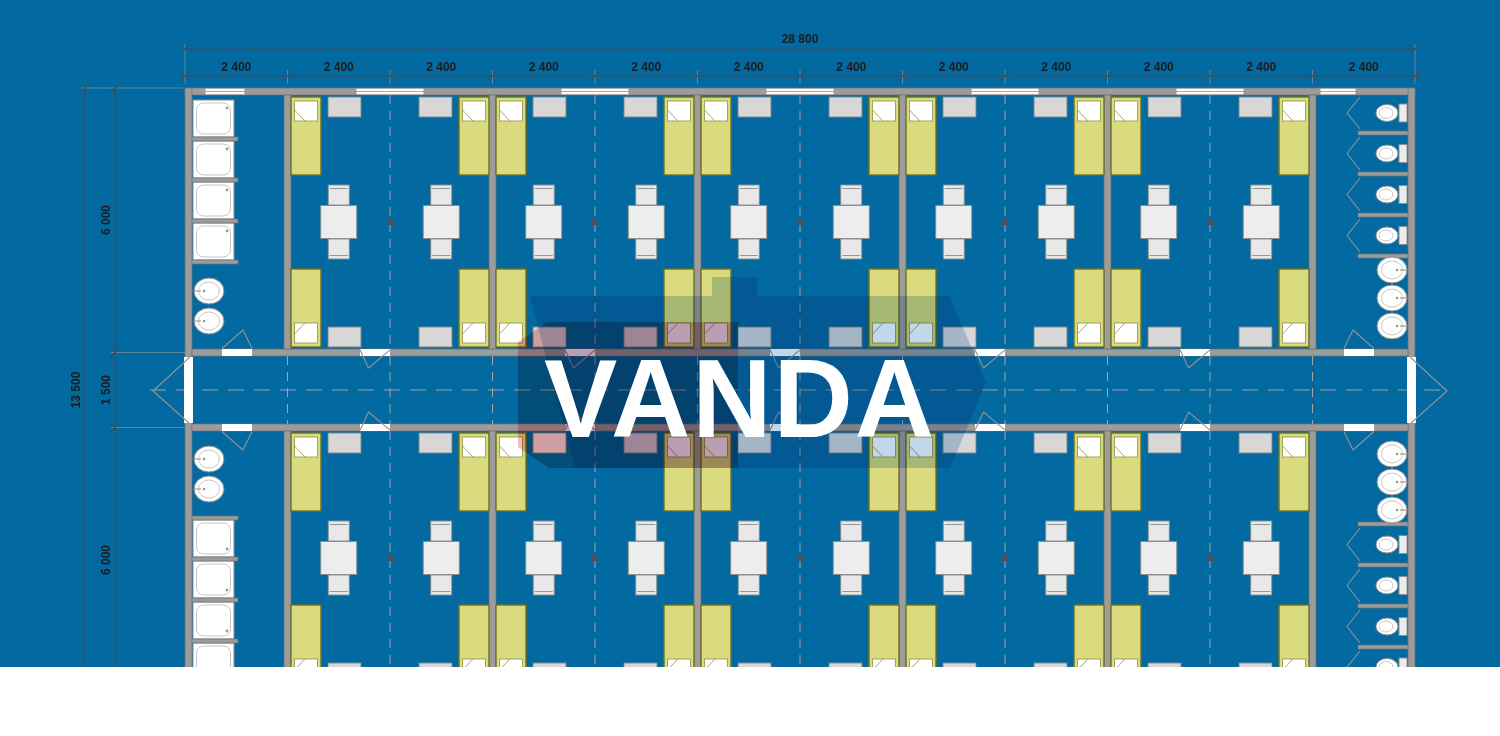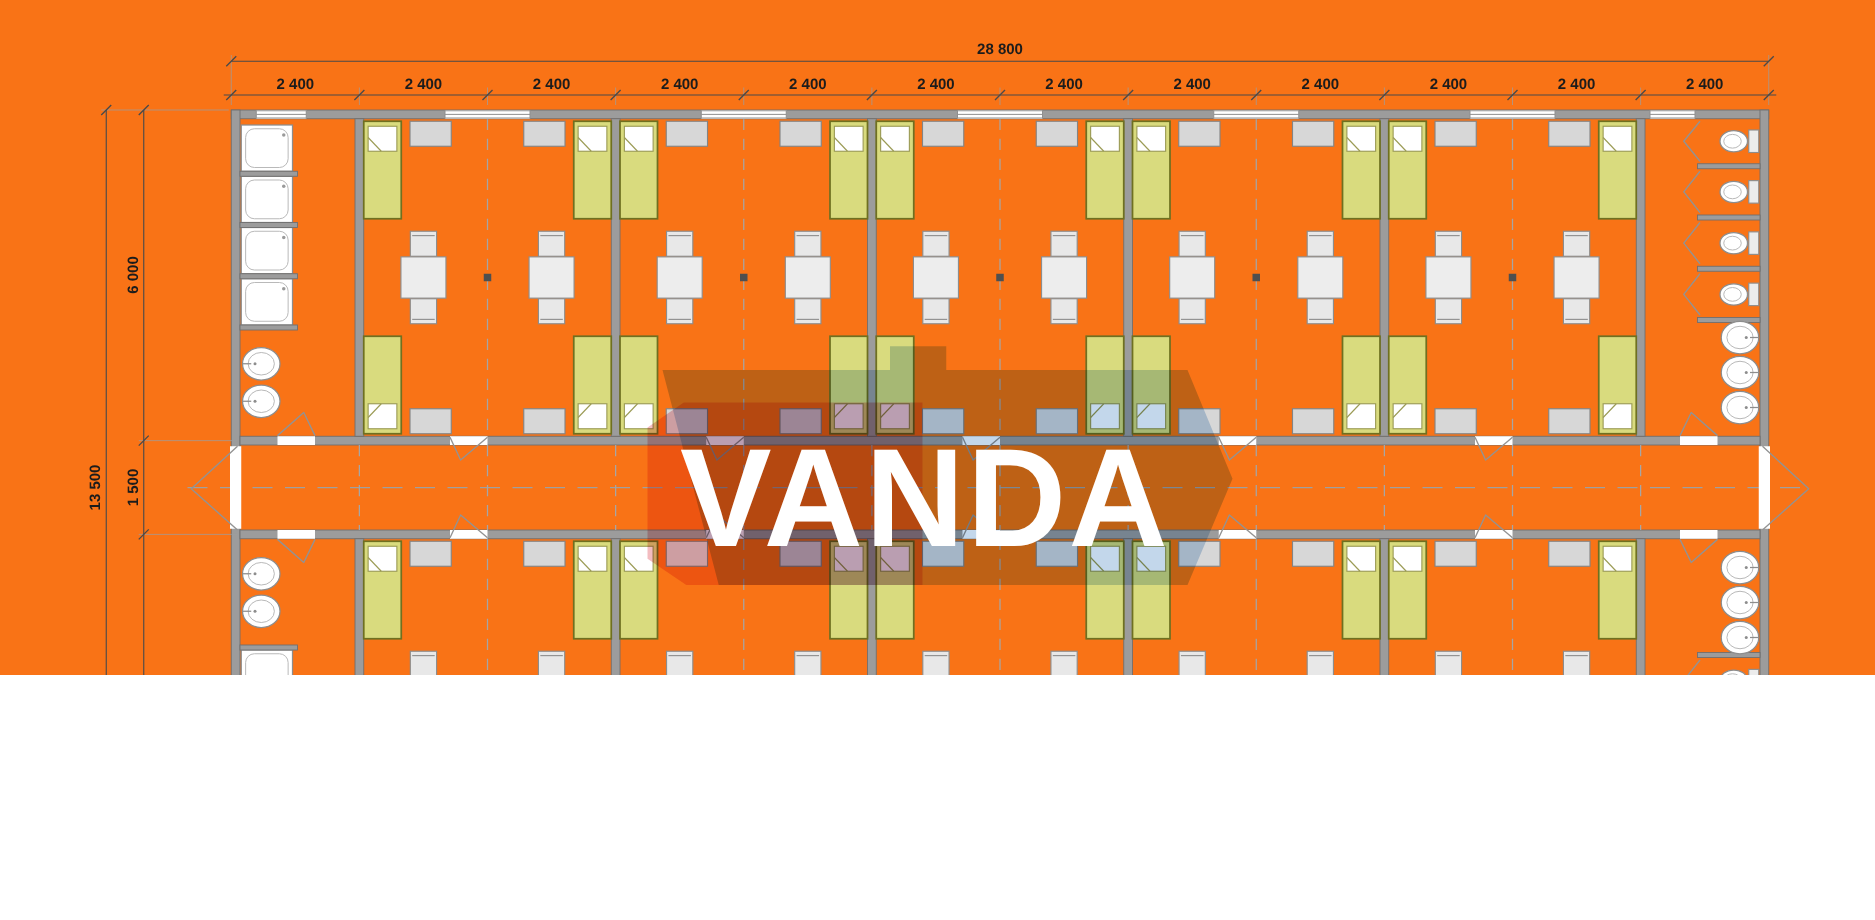--- a/index.html
+++ b/index.html
@@ -1,16 +1,16 @@
 <!DOCTYPE html>
 <html style="--wall: #9c9c9c; --bed: #d9db7e; --bed-border: #6f7021; --wardrobe: #d7d7d7; --watermark-red: rgba(226,96,106,0.42); --watermark-blue: rgba(122,166,211,0.45);"><head>
 <meta charset="utf-8">
 <style>
   html,body{margin:0;padding:0;background:#fff;}
-  .page{width:1500px;height:540px;background:#f97316;position:relative;overflow:hidden;}
+  .page{width:1500px;height:667px;background:#0369a1;position:relative;overflow:hidden;}
   svg{display:block;}
   .wall{fill:var(--wall,#9c9c9c);stroke:#6f6f6f;stroke-width:.7;}
   .open{fill:#fff;}
   .winline{stroke:#8f8f8f;stroke-width:.8;fill:none;}
   .bed{fill:var(--bed,#d9db7e);stroke:var(--bed-border,#6f7021);stroke-width:1.4;}
   .pillow{fill:#fff;stroke:#9b9b55;stroke-width:.9;}
   .fold{stroke:#9b9b55;stroke-width:.9;fill:none;}
   .ward{fill:var(--wardrobe,#d7d7d7);stroke:#848484;stroke-width:.9;}
   .tbl{fill:#ededed;stroke:#8d8d8d;stroke-width:.9;}
   .chair{fill:#e8e8e8;stroke:#8d8d8d;stroke-width:.9;}

